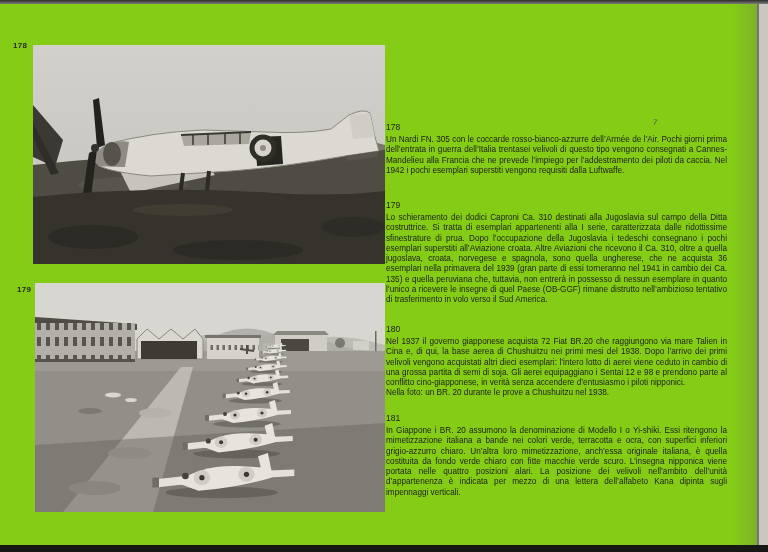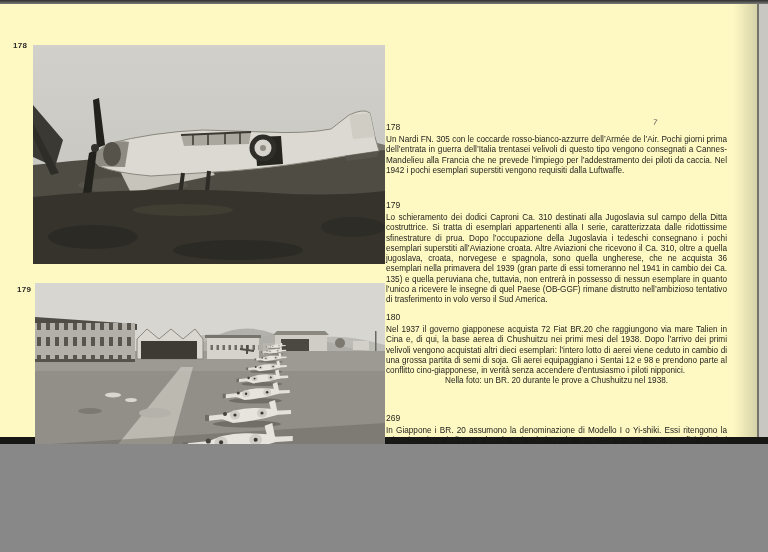--- a/index.html
+++ b/index.html
@@ -1,16 +1,16 @@
 <!DOCTYPE html>
 <html lang="it"><head>
 <meta charset="utf-8">
 <style>
   html,body{margin:0;padding:0;background:#888;}
-  .scan{position:relative;width:768px;height:444px;background:#fef9c3;overflow:hidden;
+  .scan{position:relative;width:768px;height:552px;background:#84cc16;overflow:hidden;
         font-family:"Liberation Sans",sans-serif;-webkit-font-smoothing:antialiased;}
   .bar-top{position:absolute;top:0;left:0;right:0;height:4px;
            background:linear-gradient(#2e2e2d,#7a7a77);}
   .bar-bottom{position:absolute;bottom:0;left:0;right:0;height:7px;background:#171715;}
   .edge-shade{position:absolute;top:4px;right:11px;width:24px;bottom:7px;
               background:linear-gradient(to right,rgba(110,108,100,0),rgba(110,108,100,0.28));}
   .edge-line{position:absolute;top:4px;right:9px;width:2px;bottom:7px;background:#75736c;}
   .edge-right{position:absolute;top:4px;right:0;width:9px;bottom:7px;background:#c9c7c1;}
 
   .margin-label{position:absolute;font-size:8px;font-weight:700;color:#2a2a28;letter-spacing:.3px;}
@@ -20,24 +20,24 @@
   .photo{position:absolute;overflow:hidden;background:#c9c8c3;}
   .photo svg{display:block;width:100%;height:100%;}
   .photo.p178{left:33px;top:45px;width:352px;height:219px;}
   .photo.p179{left:35px;top:283px;width:350px;height:229px;}
 
   .artifact{position:absolute;left:653px;top:118px;font-size:8px;color:#55554f;
             transform:rotate(10deg);}
 
   .text-col{position:absolute;left:386px;top:0;width:341px;height:552px;color:#1e1e1b;}
   .cap{position:absolute;left:0;width:341px;}
-  .cap.c178{top:122px;} .cap.c179{top:200px;} .cap.c180{top:312px;} .cap.c181{top:413px;}
+  .cap.c178{top:122px;} .cap.c179{top:200px;} .cap.c180{top:324px;} .cap.c181{top:413px;}
   .cap-num{font-size:8.5px;line-height:10px;margin:0 0 3px 0;}
   .cap-text{margin:0;font-size:8.2px;line-height:10.3px;text-align:justify;}
-  .cap-heading,.cap-note{margin:0;font-size:8.2px;line-height:10.3px;text-align:center;}
+  .cap-heading,.cap-note{margin:0;font-size:8.2px;line-height:10.3px;text-align:left;}
   .b{font-weight:400;}
 </style>
 </head>
 <body>
 
 <div class="scan">
 
   <div class="bar-top"></div>
   <div class="edge-shade"></div>
   <div class="edge-line"></div>
@@ -191,18 +191,18 @@
       <p class="cap-text"><span>Lo schieramento dei dodici Caproni Ca. 310 destinati alla Jugoslavia sul campo della Ditta costruttrice. Si tratta di esemplari appartenenti alla I serie, caratterizzata dalle ridottissime sfinestrature di prua. Dopo l’occupazione della Jugoslavia i tedeschi consegnano i pochi esemplari superstiti all’Aviazione croata. Altre Aviazioni che ricevono il Ca. 310, oltre a quella jugoslava, croata, norvegese e spagnola, sono quella ungherese, che ne acquista 36 esemplari nella primavera del 1939 (gran parte di essi torneranno nel 1941 in cambio dei Ca. 135) e quella peruviana che, tuttavia, non entrerà in possesso di nessun esemplare in quanto l’unico a ricevere le insegne di quel Paese (OB-GGF) rimane distrutto nell’ambizioso tentativo di trasferimento in volo verso il Sud America.</span></p>
     </div>
 
     <div class="cap c180">
       <div class="cap-num">180</div>
       <p class="cap-text"><span>Nel 1937 il governo giapponese acquista 72 Fiat BR.20 che raggiungono via mare Talien in Cina e, di qui, la base aerea di Chushuitzu nei primi mesi del 1938. Dopo l’arrivo dei primi velivoli vengono acquistati altri dieci esemplari: l’intero lotto di aerei viene ceduto in cambio di una grossa partita di semi di soja. Gli aerei equipaggiano i </span><span class="b">Sentai</span><span> 12 e 98 e prendono parte al conflitto cino-giapponese, in verità senza accendere d’entusiasmo i piloti nipponici.</span></p>
       <p class="cap-note">Nella foto: un BR. 20 durante le prove a Chushuitzu nel 1938.</p>
     </div>
 
     <div class="cap c181">
-      <div class="cap-num">269</div>
+      <div class="cap-num">181</div>
       <p class="cap-text"><span>In Giappone i BR. 20 assumono la denominazione di Modello I o </span><span class="b">Yi-shiki.</span><span> Essi ritengono la mimetizzazione italiana a bande nei colori verde, terracotta e ocra, con superfici inferiori grigio-azzurro chiaro. Un’altra loro mimetizzazione, anch’essa originale italiana, è quella costituita da fondo verde chiaro con fitte macchie verde scuro. L’insegna nipponica viene portata nelle quattro posizioni alari. La posizione dei velivoli nell’ambito dell’unità d’appartenenza è indicata per mezzo di una lettera dell’alfabeto </span><span class="b">Kana</span><span> dipinta sugli impennaggi verticali.</span></p>
     </div>
 
   </div>
 </div>
 
 </body></html>

